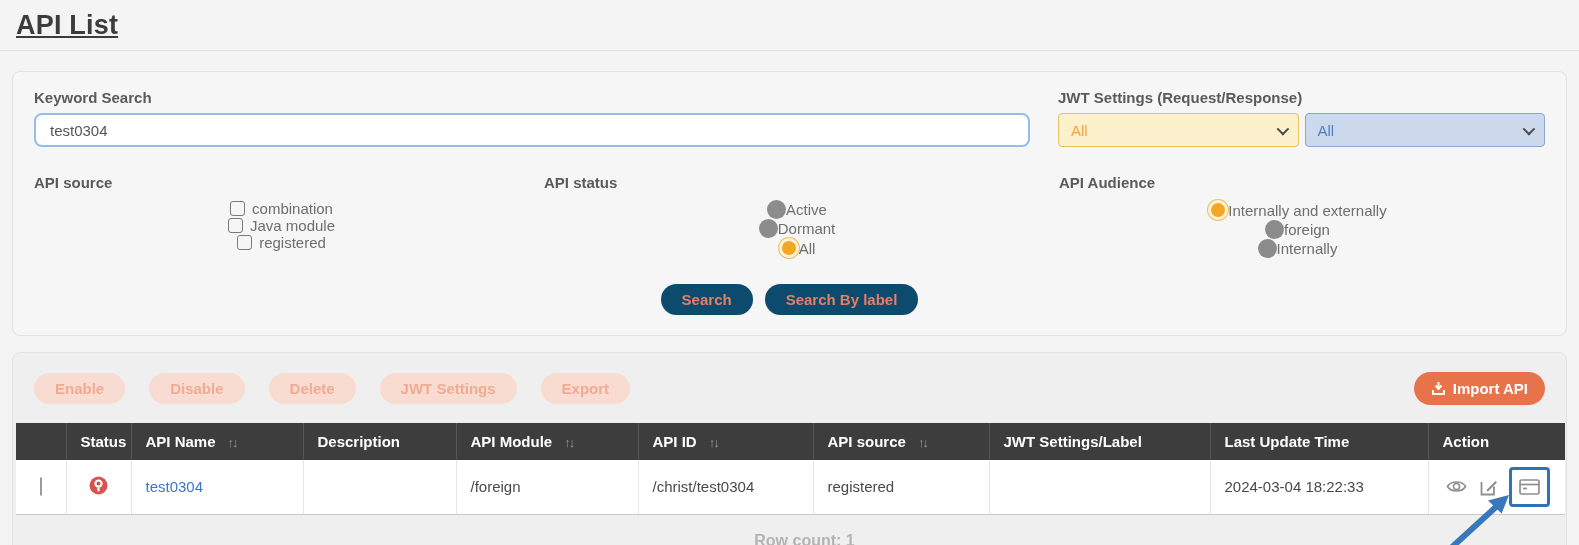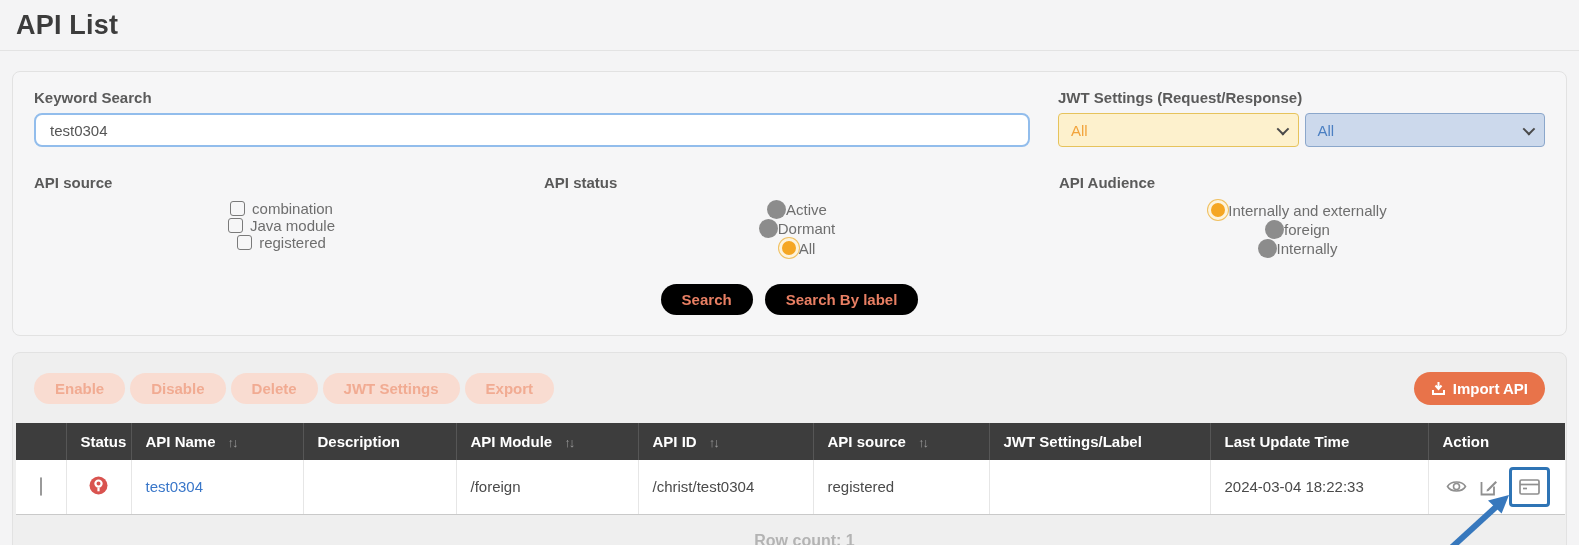--- a/index.html
+++ b/index.html
@@ -6,21 +6,21 @@
   html,body { width:1579px; height:545px; }
   body {
     font-family:"Liberation Sans", sans-serif;
     background:#f4f4f5;
     color:#5a5a5a;
     overflow:hidden;
     position:relative;
   }
   
   .page-header { padding:10px 16px 0; }
-  .page-title { font-size:27px; font-weight:bold; color:#3c3c3c; letter-spacing:.2px; }
+  .page-title { font-size:27px; font-weight:bold; color:#3c3c3c; letter-spacing:.2px;text-decoration:underline; }
   .divider { border-top:1px solid #e3e3e3; margin-top:9px; }
 
   
   .panel {
     margin:20px 12px 0;
     background:#f6f6f7;
     border:1px solid #e2e2e2;
     border-radius:8px;
   }
   .panel.filters { padding:17px 21px 20px; }
@@ -67,26 +67,26 @@
     border:3px solid #fdf3dc;
     box-shadow:0 0 0 1px #f0c060;
     width:20px; height:20px;
   }
 
   
   .filter-row3 { display:flex; justify-content:center; gap:12px; margin-top:26px; }
   .pill-btn {
     border:none; border-radius:16px; padding:7px 21px;
     font-size:15px; font-family:inherit; cursor:pointer;
-    background:#000000; color:#e87f63; font-weight:bold;
+    background:#0c4a6e; color:#e87f63; font-weight:bold;
   }
 
   
   .toolbar { display:flex; align-items:center; padding:19px 21px 18px; }
-  .toolbar-left { display:flex; gap:5px; flex:1; }
+  .toolbar-left { display:flex; gap:24px; flex:1; }
   .pill-btn.muted { background:#f9dcd1; color:#f1ab92; }
   .import-btn {
     border:none; border-radius:17px; padding:8px 17px;
     background:#e8734a; color:#ffffff; font-weight:bold; font-size:15px;
     font-family:inherit; cursor:pointer; display:flex; align-items:center; gap:7px;
   }
 
   table.api-table { border-collapse:collapse; width:calc(100% - 6px); margin:0 3px; table-layout:fixed; }
   .api-table thead th {
     background:#3d3d3d; color:#ffffff; font-size:15px; font-weight:bold;

